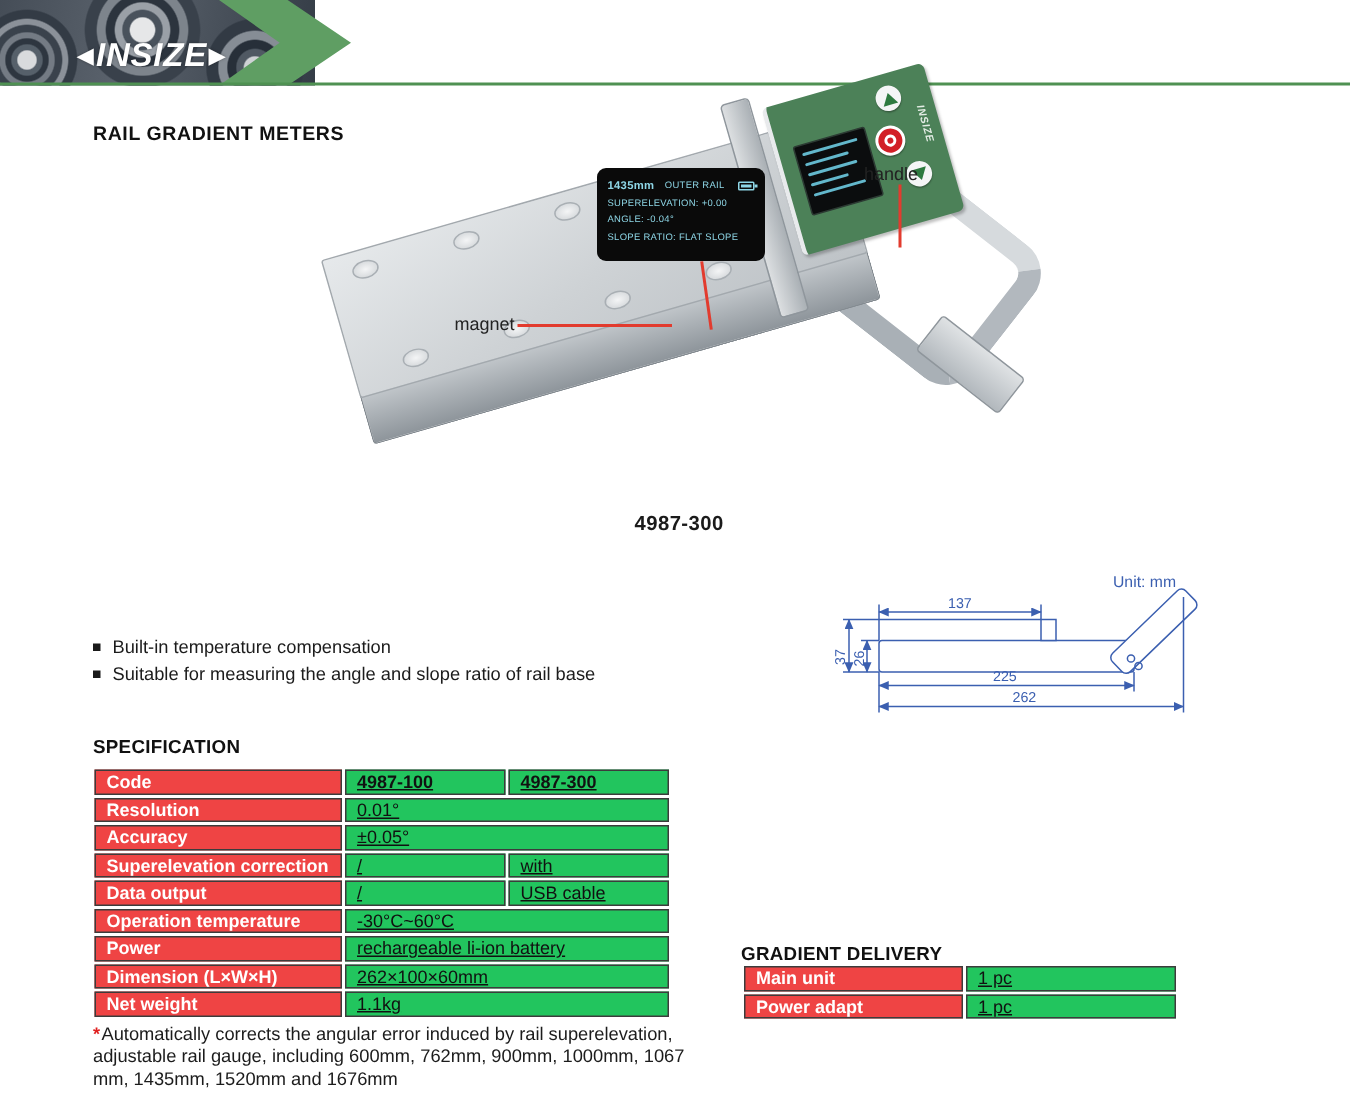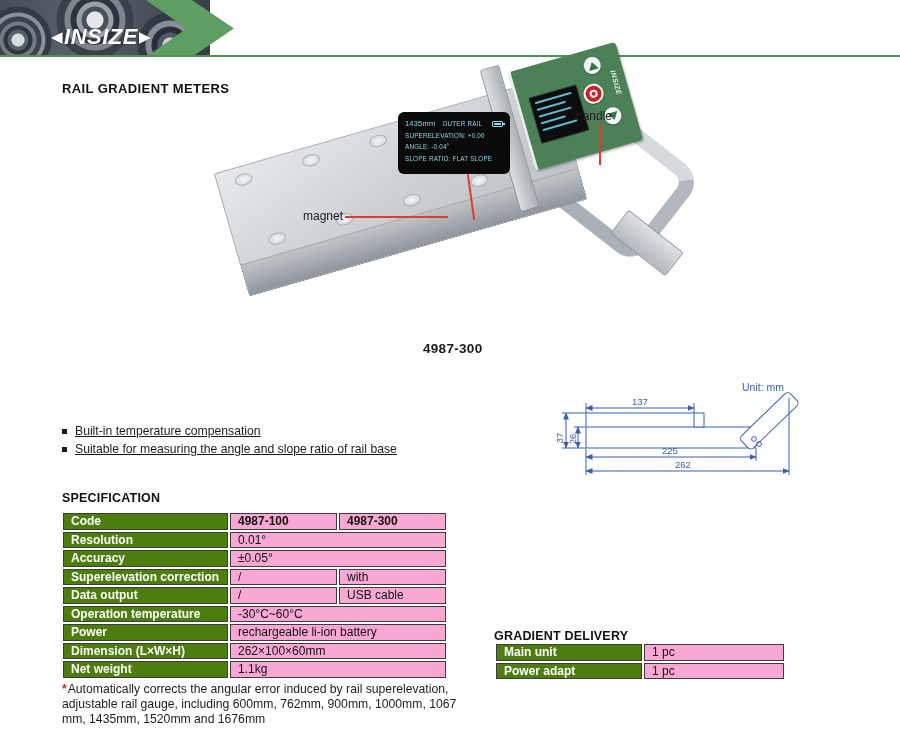--- a/index.html
+++ b/index.html
@@ -53,46 +53,46 @@
     transform:rotate(38deg); z-index:1; background:transparent; }
   .handle-plate { position:absolute; left:612px; top:228px; width:70px; height:30px;
     background:linear-gradient(#dfe2e4,#b2b8bd); border:1px solid #8f969c; border-radius:3px;
     transform:rotate(38deg); z-index:3; }
 
   
   .callout { position:absolute; left:398px; top:112px; width:112px; height:62px; background:#0a0a0a;
     border-radius:6px; padding:7px 7px 5px 7px; z-index:10; }
   .callout .ln { color:#8ed6e6; font-size:6.3px; letter-spacing:.2px; margin-bottom:4.2px; white-space:nowrap; }
   .callout .ln1 { display:flex; align-items:center; }
-  .callout .big { font-size:7.5px; font-weight:normal; margin-right:7px; }
+  .callout .big { font-size:7.5px; font-weight:bold; margin-right:7px; }
   .batt { margin-left:auto; width:11px; height:6px; border:1px solid #8ed6e6; border-radius:1px; position:relative; }
   .batt::after { content:""; position:absolute; right:-3px; top:1px; width:2px; height:2px; background:#8ed6e6; }
   .batt::before { content:""; position:absolute; left:1px; top:1px; width:7px; height:2px; background:#8ed6e6; }
 
   .leader-v { position:absolute; width:2px; background:#e23b2e; z-index:11; }
   .leader-h { position:absolute; height:2px; background:#e23b2e; z-index:11; }
   .fig-label { position:absolute; font-size:12px; color:#222; z-index:11; }
   .model-code { position:absolute; left:423px; top:341px; font-size:13.5px; font-weight:bold; letter-spacing:.3px; z-index:11; }
 
   
   .drawing { position:absolute; left:548px; top:376px; z-index:5; }
   .drawing text { font-family:"Liberation Sans",sans-serif; font-size:9.5px; fill:#3b5fb0; }
   .drawing .unit { font-size:10.5px; }
 
   
-  .features { position:absolute; left:62px; top:424px;text-decoration:underline; }
+  .features { position:absolute; left:62px; top:424px; }
   .feat { display:flex; margin-bottom:3.5px; font-size:12.2px; color:#1c1c1c; }
   .feat .sq { flex:0 0 5px; width:5px; height:5px; background:#1a1a1a; margin:5px 8px 0 0; }
 
   
   .sec-head { position:absolute; font-size:12.5px; font-weight:bold; color:#111; letter-spacing:.2px; }
   table.grid { border-collapse:separate; border-spacing:2px; }
   table.grid td { border:1px solid #3c3c3c; font-size:12px; line-height:12.5px; padding:1px 7px; white-space:nowrap; }
-  td.lbl { background:#4d7c0f; color:#fff; font-weight:bold; }
-  td.val { background:#f9a8d4; color:#111; }
+  td.lbl { background:#ef4444; color:#fff; font-weight:bold; }
+  td.val { background:#22c55e; color:#111;text-decoration:underline; }
   td.bold { font-weight:bold; }
   .spec-table { position:absolute; left:61px; top:511px; }
   .deliv-table { position:absolute; left:494px; top:642px; }
 
   .footnote { position:absolute; left:62px; top:682px; width:402px; font-size:12.2px; line-height:14.8px; color:#1c1c1c; }
   .footnote .star { color:#e02020; font-weight:bold; vertical-align:top; font-size:12px; margin-right:1px; }
 </style>
 </head>
 <body>
 

